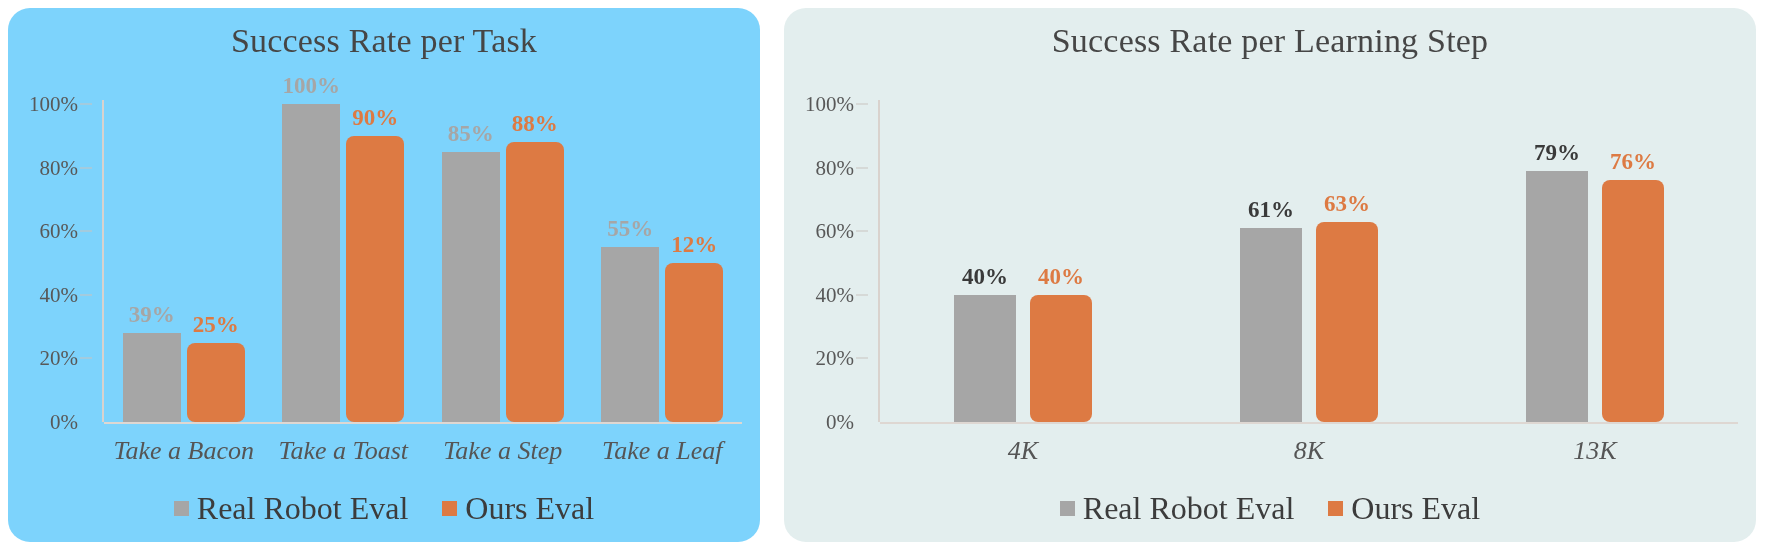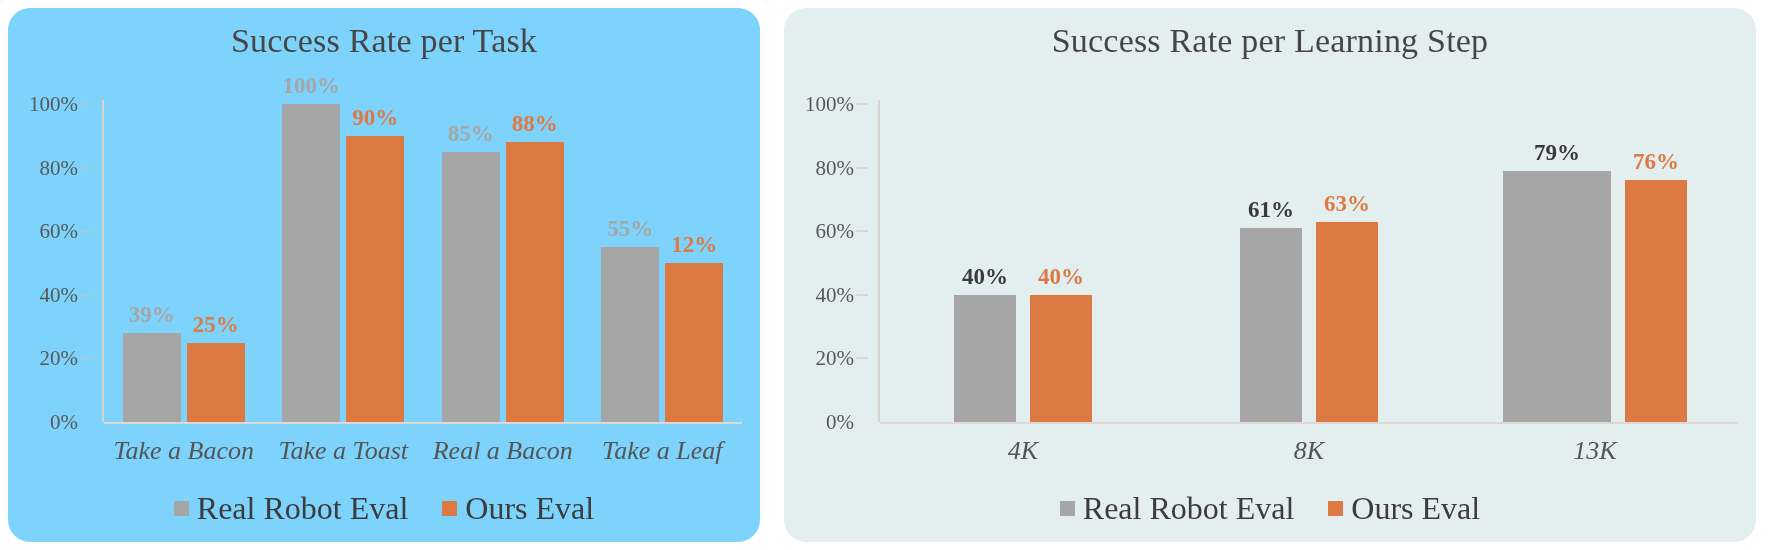--- a/index.html
+++ b/index.html
@@ -95,21 +95,21 @@
     position:relative;
     height:100%;
     display:flex;
     align-items:flex-end;
   }
   .bar{
     position:relative;
     width:58px;
   }
   .bar.gray{background:#a6a6a6;}
-  .bar.orange{background:#dd7a43;}
+  .bar.orange{background:#dd7a43;border-radius:8px;}
   .bar-label{
     position:absolute;
     left:50%;
     transform:translateX(-50%);
     bottom:100%;
     margin-bottom:5px;
     font-size:23px;
     font-weight:bold;
     white-space:nowrap;
     font-family:"Liberation Serif", serif;
@@ -224,21 +224,21 @@
                 <div class="bar-label lbl-orange">12%</div>
               </div>
             </div>
           </div>
         </div>
     </div>
     <div class="xlabels">
         <div class="inner">
           <div class="xlabel" style="left: 12.5%;">Take a Bacon</div>
           <div class="xlabel" style="left: 37.5%;">Take a Toast</div>
-          <div class="xlabel" style="left: 62.5%;">Real a Bacon</div>
+          <div class="xlabel" style="left: 62.5%;">Take a Step</div>
           <div class="xlabel" style="left: 87.5%;">Take a Leaf</div>
         </div>
       </div>
     <div class="legend">
       <div class="legend-item">
         <span class="legend-swatch sw-gray"></span>
         <span class="legend-text">Real Robot Eval</span>
       </div>
       <div class="legend-item">
         <span class="legend-swatch sw-orange"></span>
@@ -281,21 +281,21 @@
               <div class="bar gray" style="width: 62px; height: 193.98px;">
                 <div class="bar-label lbl-gray-dark">61%</div>
               </div>
               <div class="bar orange" style="width: 62px; height: 200.34px;">
                 <div class="bar-label lbl-orange">63%</div>
               </div>
             </div>
           </div>
           <div class="group" style="left: calc(83.3333% - 75px); width: 150px; height: 360px;">
             <div class="bar-holder" style="gap: 14px;">
-              <div class="bar gray" style="width: 62px; height: 251.22px; padding-left: 46px;">
+              <div class="bar gray" style="width: 62px; height: 251.22px;">
                 <div class="bar-label lbl-gray-dark">79%</div>
               </div>
               <div class="bar orange" style="width: 62px; height: 241.68px;">
                 <div class="bar-label lbl-orange">76%</div>
               </div>
             </div>
           </div>
         </div>
     </div>
     <div class="xlabels">

